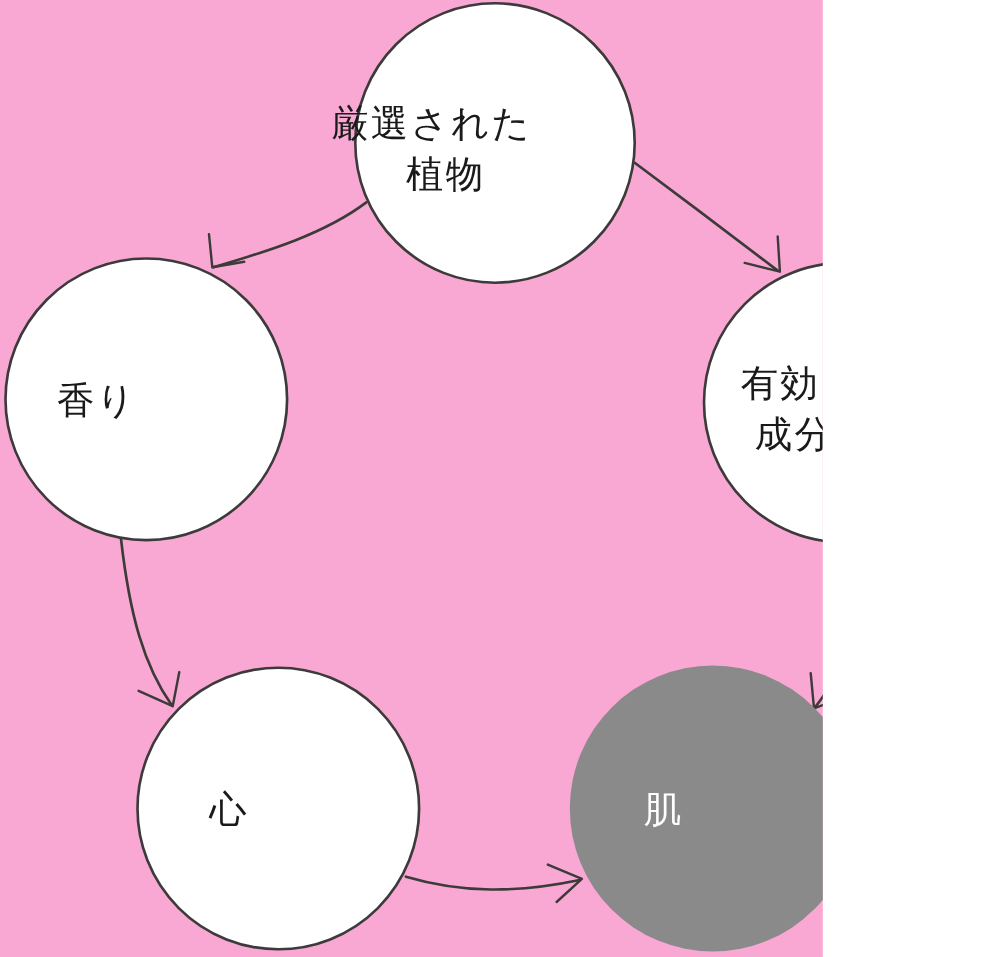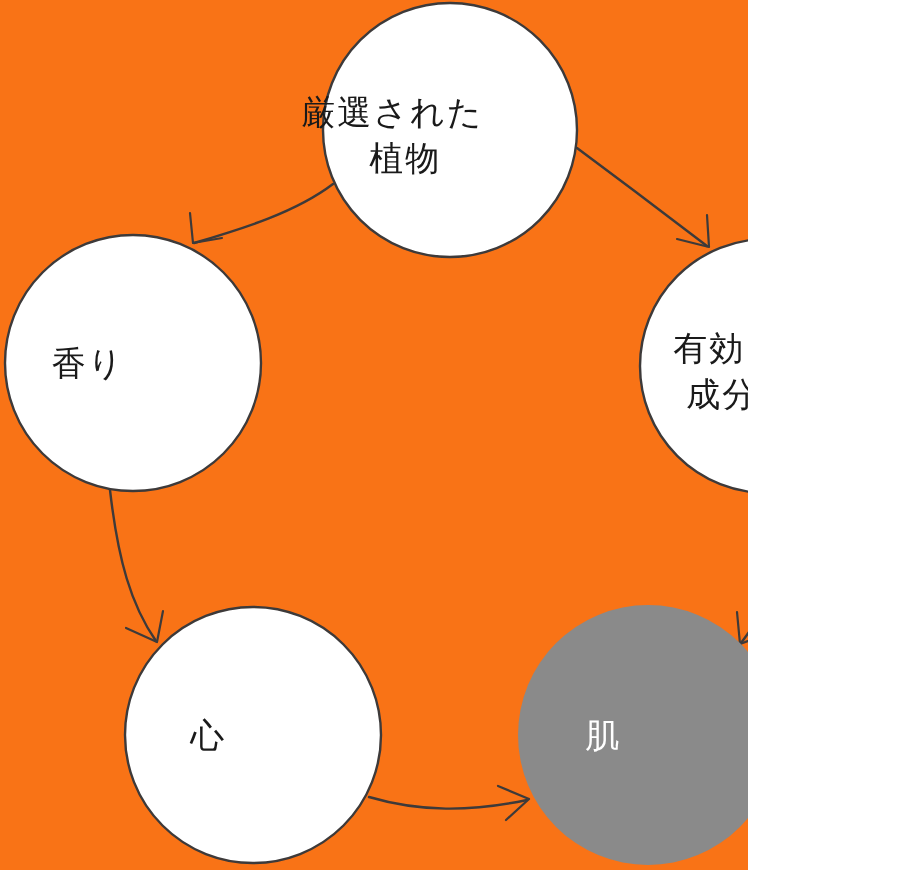--- a/index.html
+++ b/index.html
@@ -8,21 +8,21 @@
     padding: 0;
     background: #ffffff;
   }
   body {
     font-family: "DejaVu Serif", serif;
   }
   #diagram-root {
     position: relative;
     width: 748px;
     height: 870px;
-    background: #f97316;
+    background: #f9a8d4;
     overflow: hidden;
   }
   #diagram-svg {
     position: absolute;
     top: 0;
     left: 0;
     width: 900px;
     height: 870px;
     display: block;
   }

